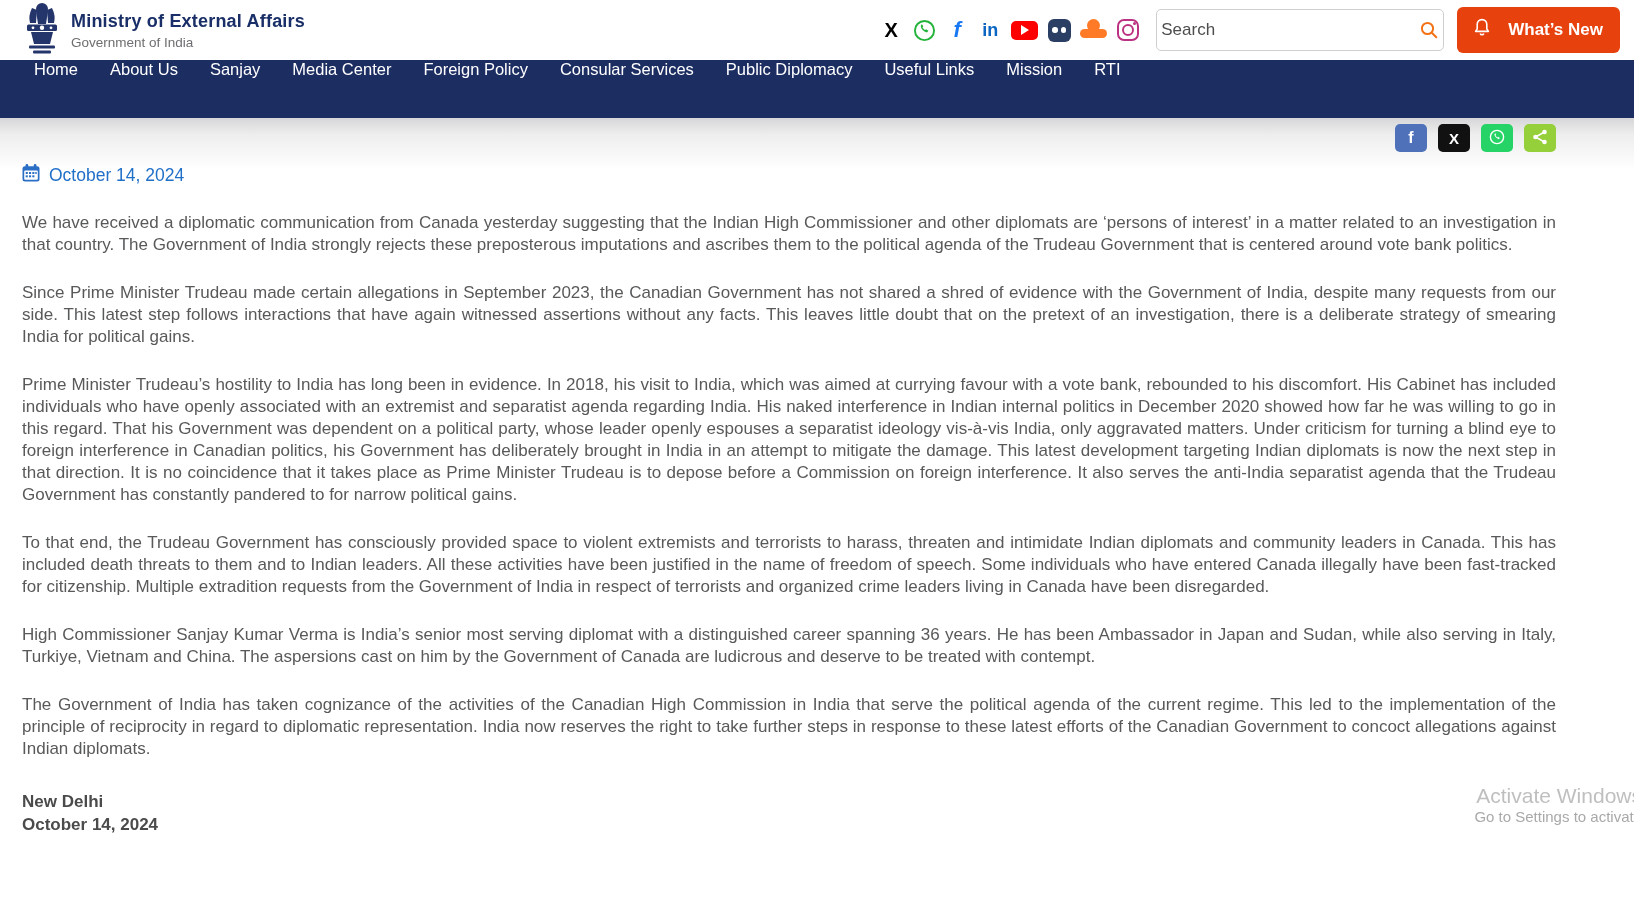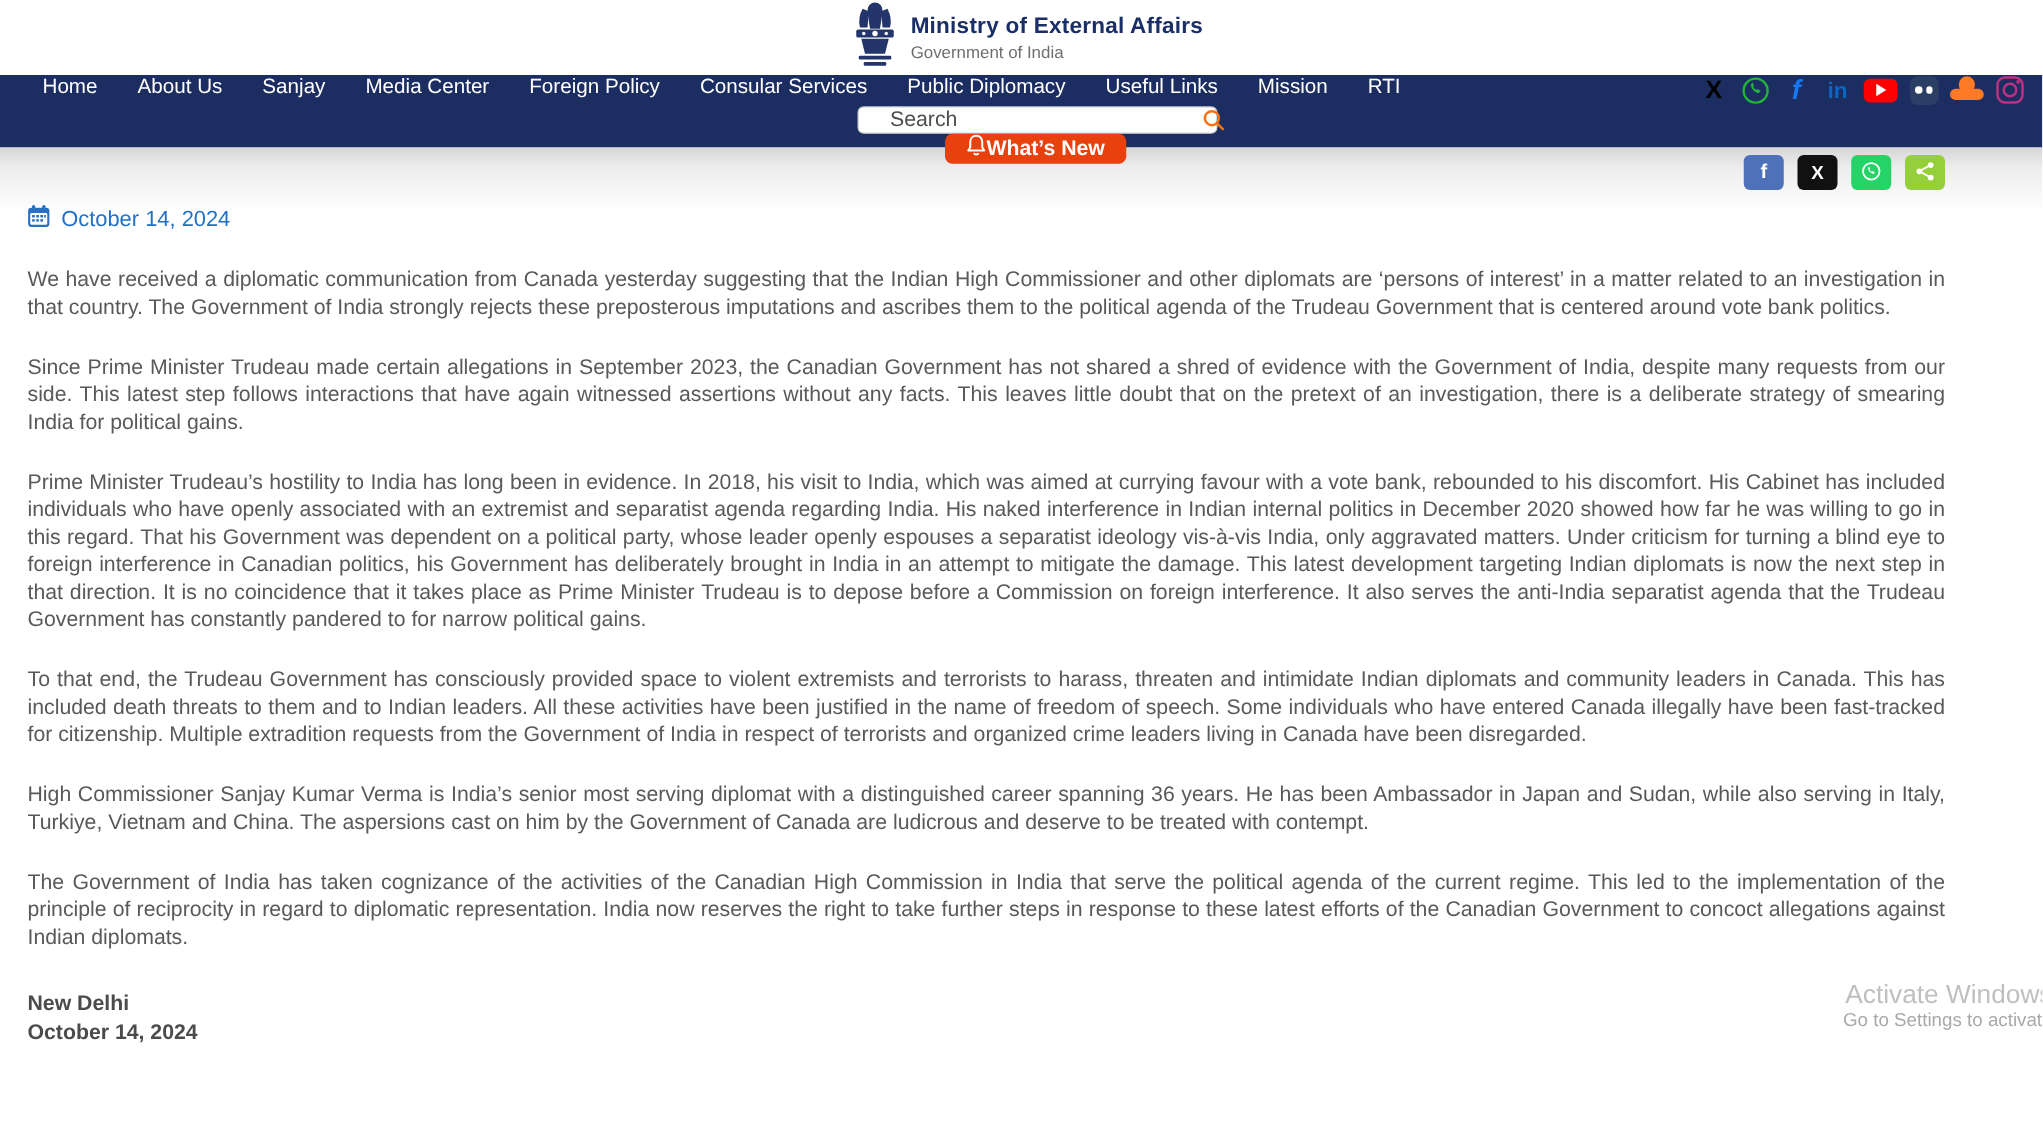--- a/index.html
+++ b/index.html
@@ -1,21 +1,21 @@
 <!DOCTYPE html>
 <html><head>
 <meta charset="utf-8">
 <style>
   * { margin:0; padding:0; box-sizing:border-box; }
   html,body { background:#ffffff; }
   body { font-family:"Liberation Sans","DejaVu Sans",sans-serif; }
   .page { width:1634px; height:905px; position:relative; overflow:hidden; background:#fff; }
 
   
-  .site-header { height:60px; display:flex; align-items:center; padding:0 14px 0 24px; background:#fff;flex-direction:column; }
+  .site-header { height:60px; display:flex; align-items:center; padding:0 14px 0 24px; background:#fff; }
   .brand { display:flex; align-items:center; gap:11px; text-decoration:none; }
   .brand-text { display:flex; flex-direction:column; }
   .brand-title { font-size:18px; font-weight:bold; color:#1a2f68; letter-spacing:.2px; }
   .brand-sub { font-size:13.5px; color:#6d6e71; margin-top:3px; }
 
   .social { display:flex; align-items:center; gap:9px; margin-left:auto; }
   .social a { display:flex; align-items:center; justify-content:center; min-width:24px; height:26px; text-decoration:none; }
   .gx { font-weight:900; font-size:20px; color:#000; }
   .gf { font-weight:bold; font-size:22px; color:#1877f2; font-style:italic; }
   .gin { font-weight:bold; font-size:18px; color:#0a66c2; }
@@ -23,26 +23,26 @@
   .yt::before { content:""; border-left:8px solid #fff; border-top:5px solid transparent; border-bottom:5px solid transparent; }
   .fl { width:23px; height:23px; background:#2b3e63; border-radius:6px; display:flex; align-items:center; justify-content:center; gap:3px; }
   .fl i { width:5.5px; height:5.5px; border-radius:50%; background:#fff; display:block; }
   .sc { position:relative; width:27px; height:16px; }
   .sc::before { content:""; position:absolute; left:7px; top:-3px; width:13px; height:13px; background:#ff7a26; border-radius:50%; }
   .sc::after { content:""; position:absolute; left:0; bottom:0; width:27px; height:9px; background:#ff7a26; border-radius:5px; }
   .ig { width:22px; height:22px; border:2.3px solid #bc3282; border-radius:7px; position:relative; }
   .ig::before { content:""; position:absolute; inset:3px; border:2.3px solid #bc3282; border-radius:50%; }
   .ig::after { content:""; position:absolute; top:1px; right:1px; width:3px; height:3px; background:#bc3282; border-radius:50%; }
 
-  .search-box { width:288px; height:42px; border:1px solid #cfcfcf; border-radius:5px; display:flex; align-items:center; padding:0 25px; margin-left:16px; background:#fff;gap:28px; }
+  .search-box { width:288px; height:42px; border:1px solid #cfcfcf; border-radius:5px; display:flex; align-items:center; padding:0 4px; margin-left:16px; background:#fff;gap:28px; }
   .search-box input { border:none; outline:none; flex:1; font-size:17px; color:#333; font-family:inherit; background:transparent; }
   .search-box input::placeholder { color:#4d4d4d; opacity:1; }
   .search-btn { background:none; border:none; cursor:pointer; display:flex; align-items:center; }
 
-  .whats-new { height:46px; background:#e7410e; border-radius:6px; color:#fff; display:flex; align-items:center; gap:0; padding:0 17px; font-size:17px; font-weight:bold; margin-left:13px; border:none; cursor:pointer; font-family:inherit; white-space:nowrap; }
+  .whats-new { height:46px; background:#e7410e; border-radius:6px; color:#fff; display:flex; align-items:center; gap:18px; padding:0 17px; font-size:17px; font-weight:bold; margin-left:13px; border:none; cursor:pointer; font-family:inherit; white-space:nowrap; }
 
   
   .main-nav { height:58px; background:#1c2d62; display:flex; align-items:flex-start; padding-left:18px; }
   .main-nav a { color:#fff; font-size:16.5px; padding:0 16px; text-decoration:none; white-space:nowrap; }
 
   
   .main { background:linear-gradient(to bottom,#d6d6d8 0,#ededee 16px,#ffffff 52px); padding:6px 78px 0 22px; }
   .share-row { display:flex; justify-content:flex-end; gap:11px; height:28px; }
   .share-btn { width:32px; height:28px; border-radius:5px; display:flex; align-items:center; justify-content:center; border:none; cursor:pointer; color:#fff; font-family:inherit; }
   .share-fb { background:#4e71ba; font-weight:bold; font-size:16px; }

